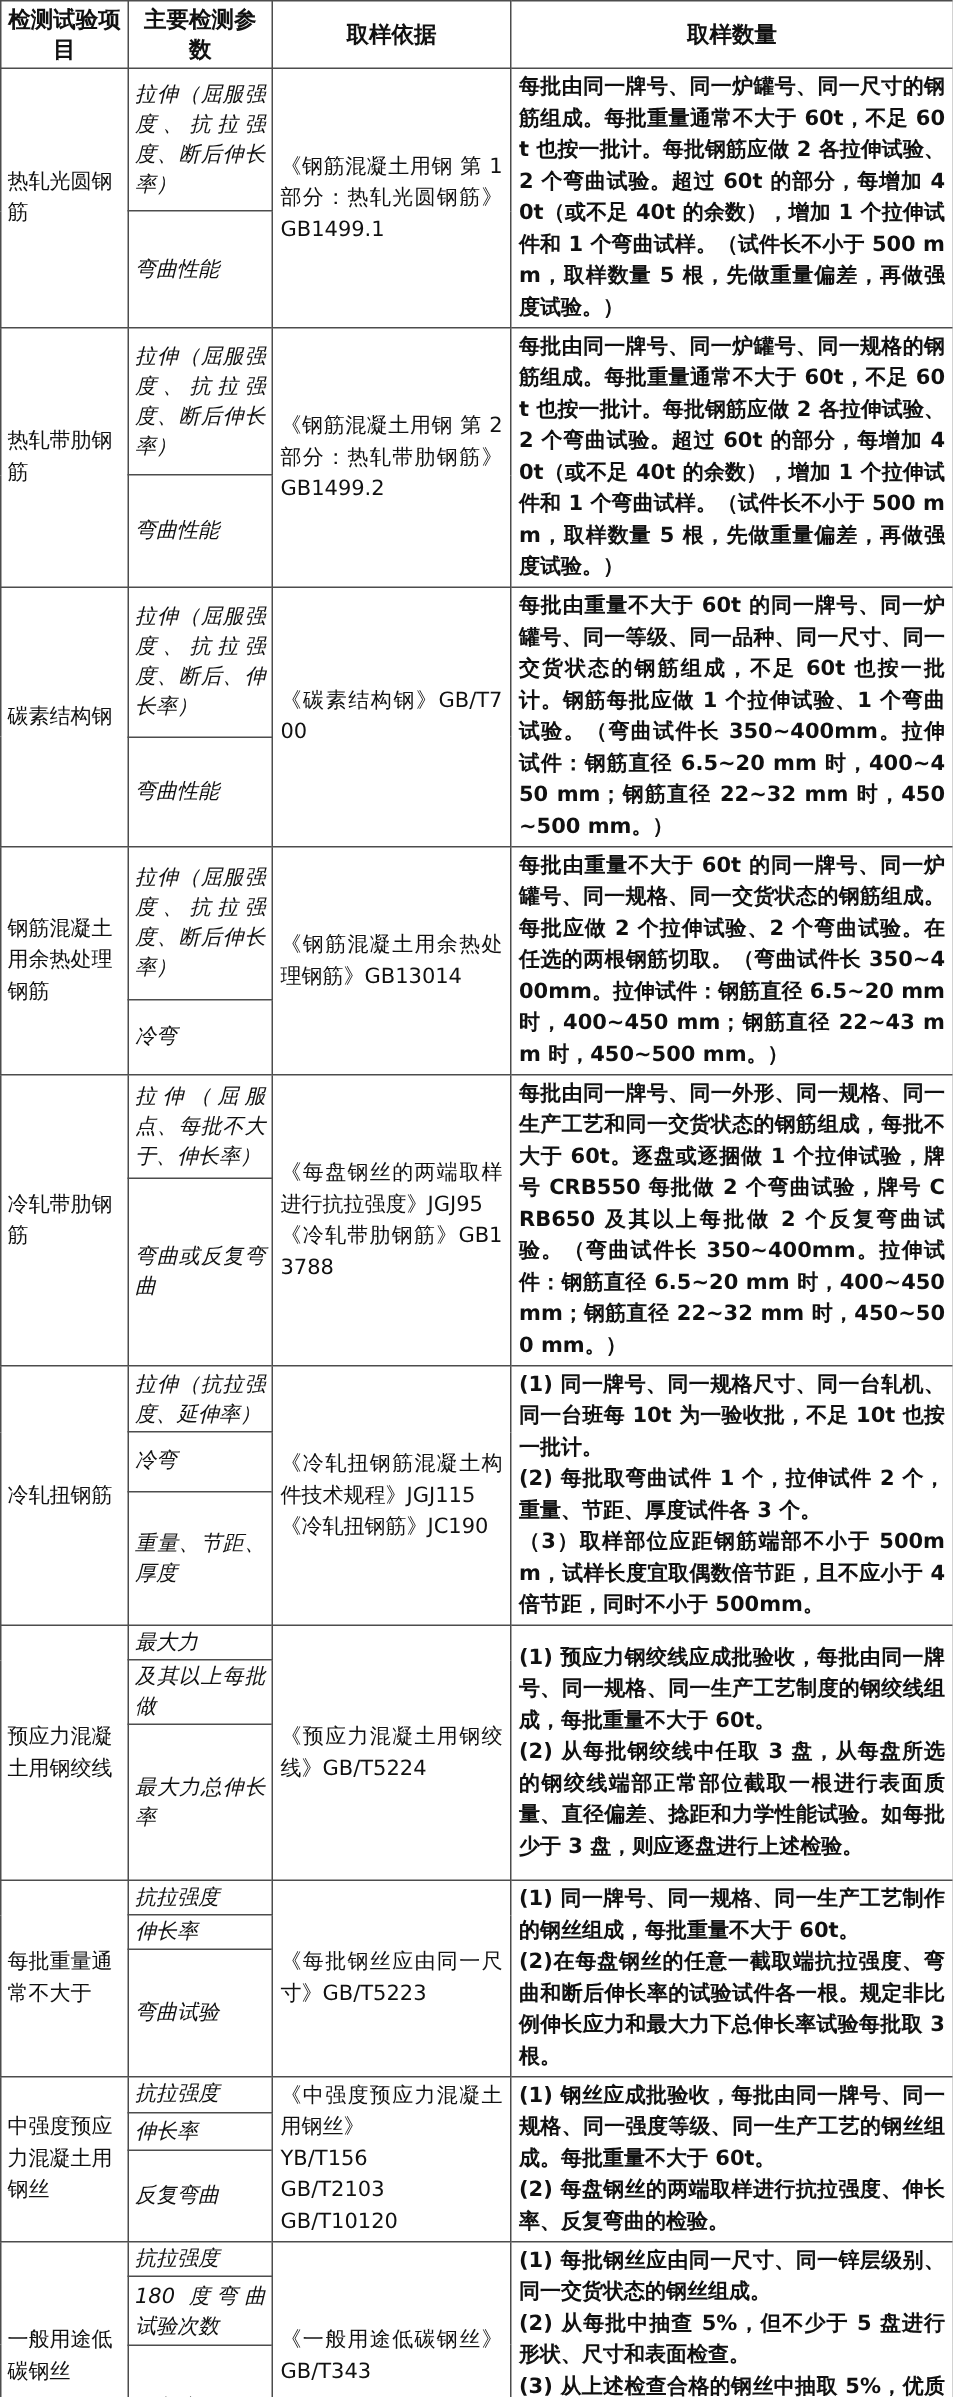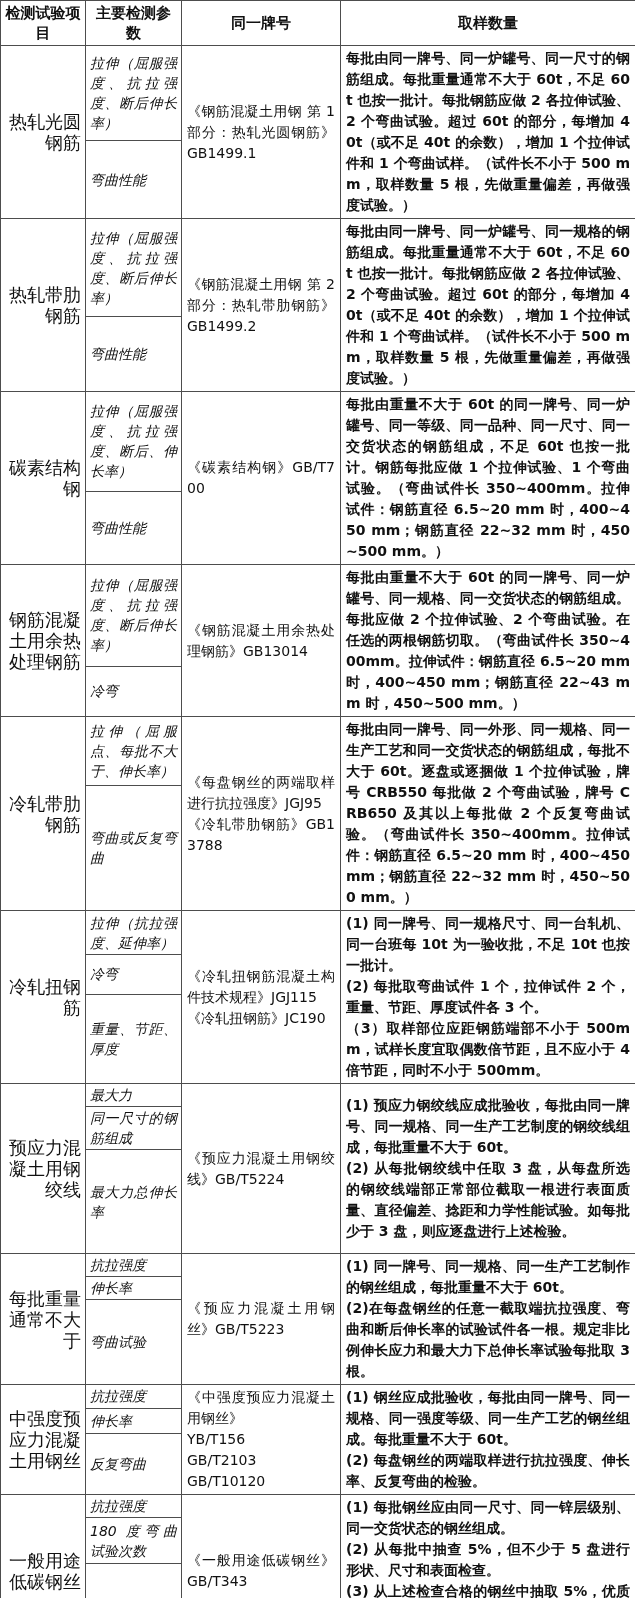--- a/index.html
+++ b/index.html
@@ -31,23 +31,23 @@
   th.h {
     font-size: 15px;
     line-height: 20px;
     font-weight: bold;
     text-align: center;
     padding: 2px 3px;
     height: 44px;
   }
   td.c1 {
     width: 85px;
-    font-size: 18px;
+    font-size: 14px;
     line-height: 21px;
-    text-align: right;
+    text-align: left;
     padding: 2px 4px;
   }
   td.c2 {
     width: 96px;
     font-size: 14px;
     line-height: 20px;
     text-align: justify;
     padding: 1px 4px;
     font-style: italic;
   }
@@ -78,21 +78,21 @@
     <colgroup>
       <col style="width:85px">
         <col style="width:96px">
         <col style="width:159px">
         <col style="width:295px">
     </colgroup>
     <thead>
       <tr>
         <th class="h">检测试验项目</th>
         <th class="h">主要检测参数</th>
-        <th class="h">同一牌号</th>
+        <th class="h">取样依据</th>
         <th class="h">取样数量</th>
       </tr>
     </thead>
     <tbody>
 
       <tr>
         <td class="c1" rowspan="2">热轧光圆钢筋</td>
         <td class="c2" style="height:83px">拉伸（屈服强度、抗拉强度、断后伸长率）</td>
         <td class="c3" rowspan="2">《钢筋混凝土用钢 第 1 部分：热轧光圆钢筋》GB1499.1</td>
         <td class="c4" rowspan="2">每批由同一牌号、同一炉罐号、同一尺寸的钢筋组成。每批重量通常不大于 60t，不足 60t 也按一批计。每批钢筋应做 2 各拉伸试验、2 个弯曲试验。超过 60t 的部分，每增加 40t（或不足 40t 的余数），增加 1 个拉伸试件和 1 个弯曲试样。（试件长不小于 500 mm，取样数量 5 根，先做重量偏差，再做强度试验。）</td>
@@ -159,30 +159,30 @@
       </tr>
 
       <tr>
         <td class="c1" rowspan="3">预应力混凝土用钢绞线</td>
         <td class="c2" style="height:23px">最大力</td>
         <td class="c3" rowspan="3">《预应力混凝土用钢绞线》GB/T5224</td>
         <td class="c4" rowspan="3">(1) 预应力钢绞线应成批验收，每批由同一牌号、同一规格、同一生产工艺制度的钢绞线组成，每批重量不大于 60t。
 (2) 从每批钢绞线中任取 3 盘，从每盘所选的钢绞线端部正常部位截取一根进行表面质量、直径偏差、捻距和力学性能试验。如每批少于 3 盘，则应逐盘进行上述检验。</td>
       </tr>
       <tr>
-        <td class="c2" style="height:40px">同一尺寸的钢筋组成</td>
+        <td class="c2" style="height:40px">及其以上每批做</td>
       </tr>
       <tr>
         <td class="c2" style="height:104px">最大力总伸长率</td>
       </tr>
 
       <tr>
         <td class="c1" rowspan="3">每批重量通常不大于</td>
         <td class="c2" style="height:23px">抗拉强度</td>
-        <td class="c3" rowspan="3">《预应力混凝土用钢丝》GB/T5223</td>
+        <td class="c3" rowspan="3">《每批钢丝应由同一尺寸》GB/T5223</td>
         <td class="c4" rowspan="3">(1) 同一牌号、同一规格、同一生产工艺制作的钢丝组成，每批重量不大于 60t。
 (2)在每盘钢丝的任意一截取端抗拉强度、弯曲和断后伸长率的试验试件各一根。规定非比例伸长应力和最大力下总伸长率试验每批取 3 根。</td>
       </tr>
       <tr>
         <td class="c2" style="height:18px">伸长率</td>
       </tr>
       <tr>
         <td class="c2" style="height:84px">弯曲试验</td>
       </tr>
 

